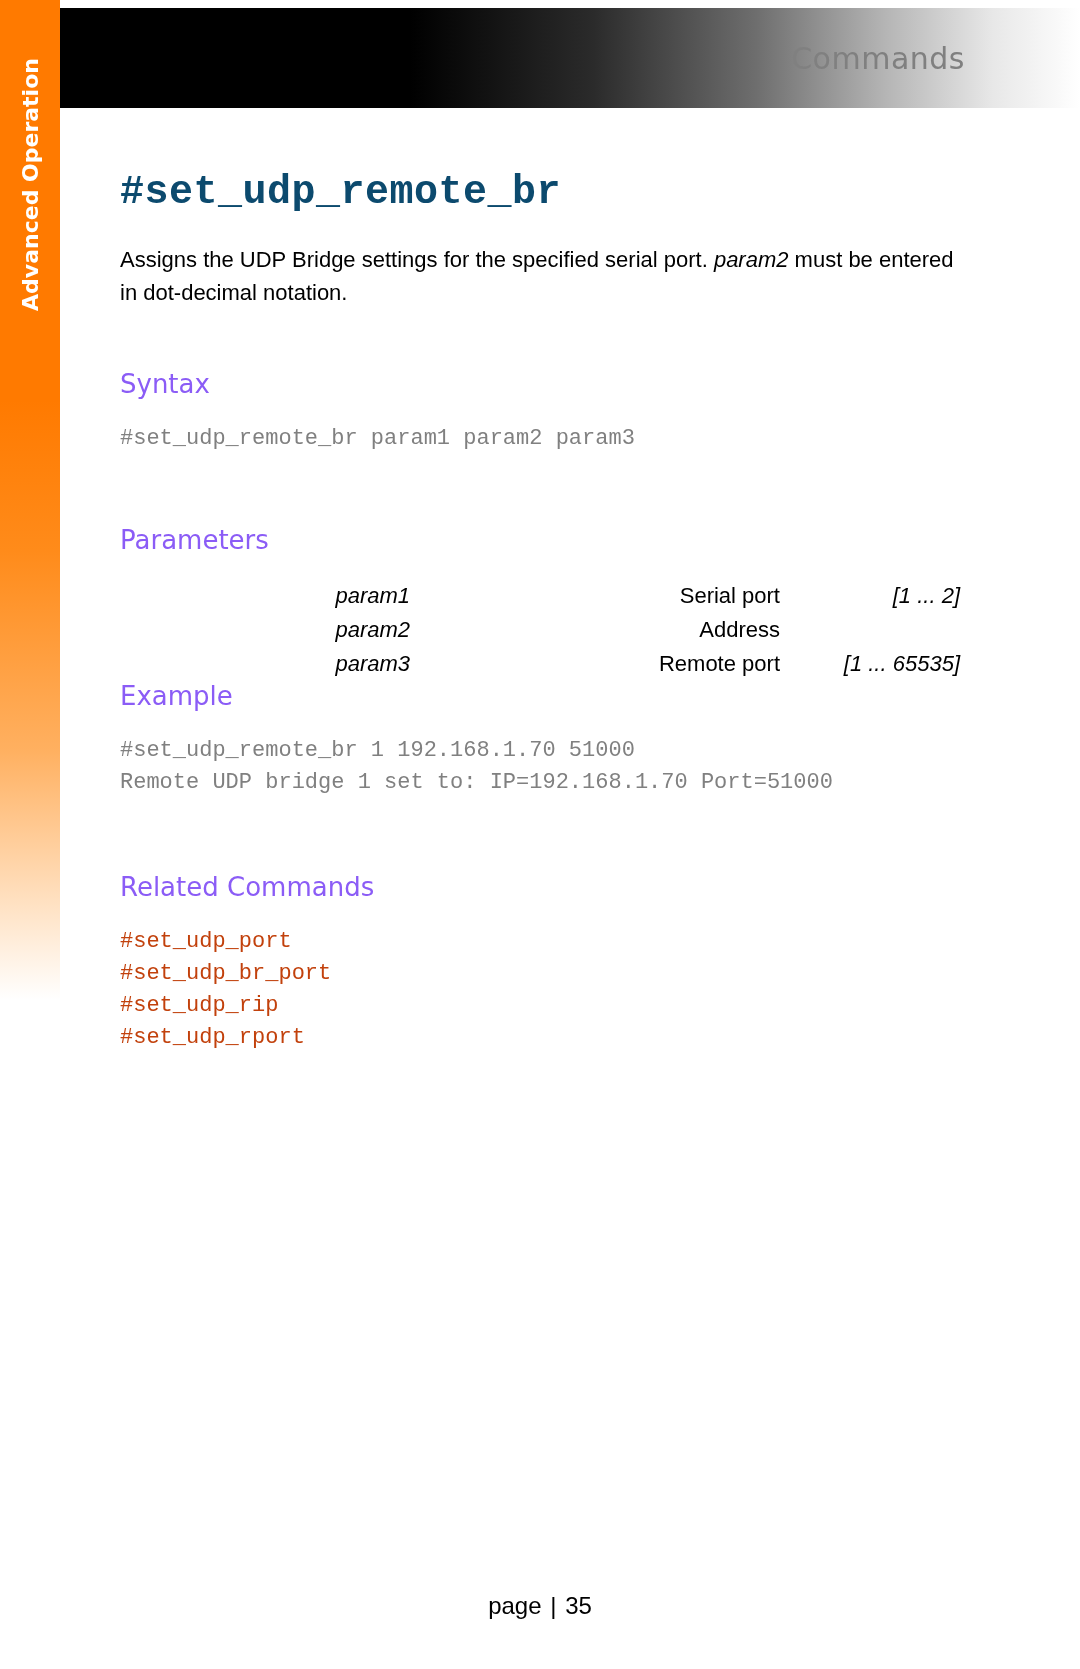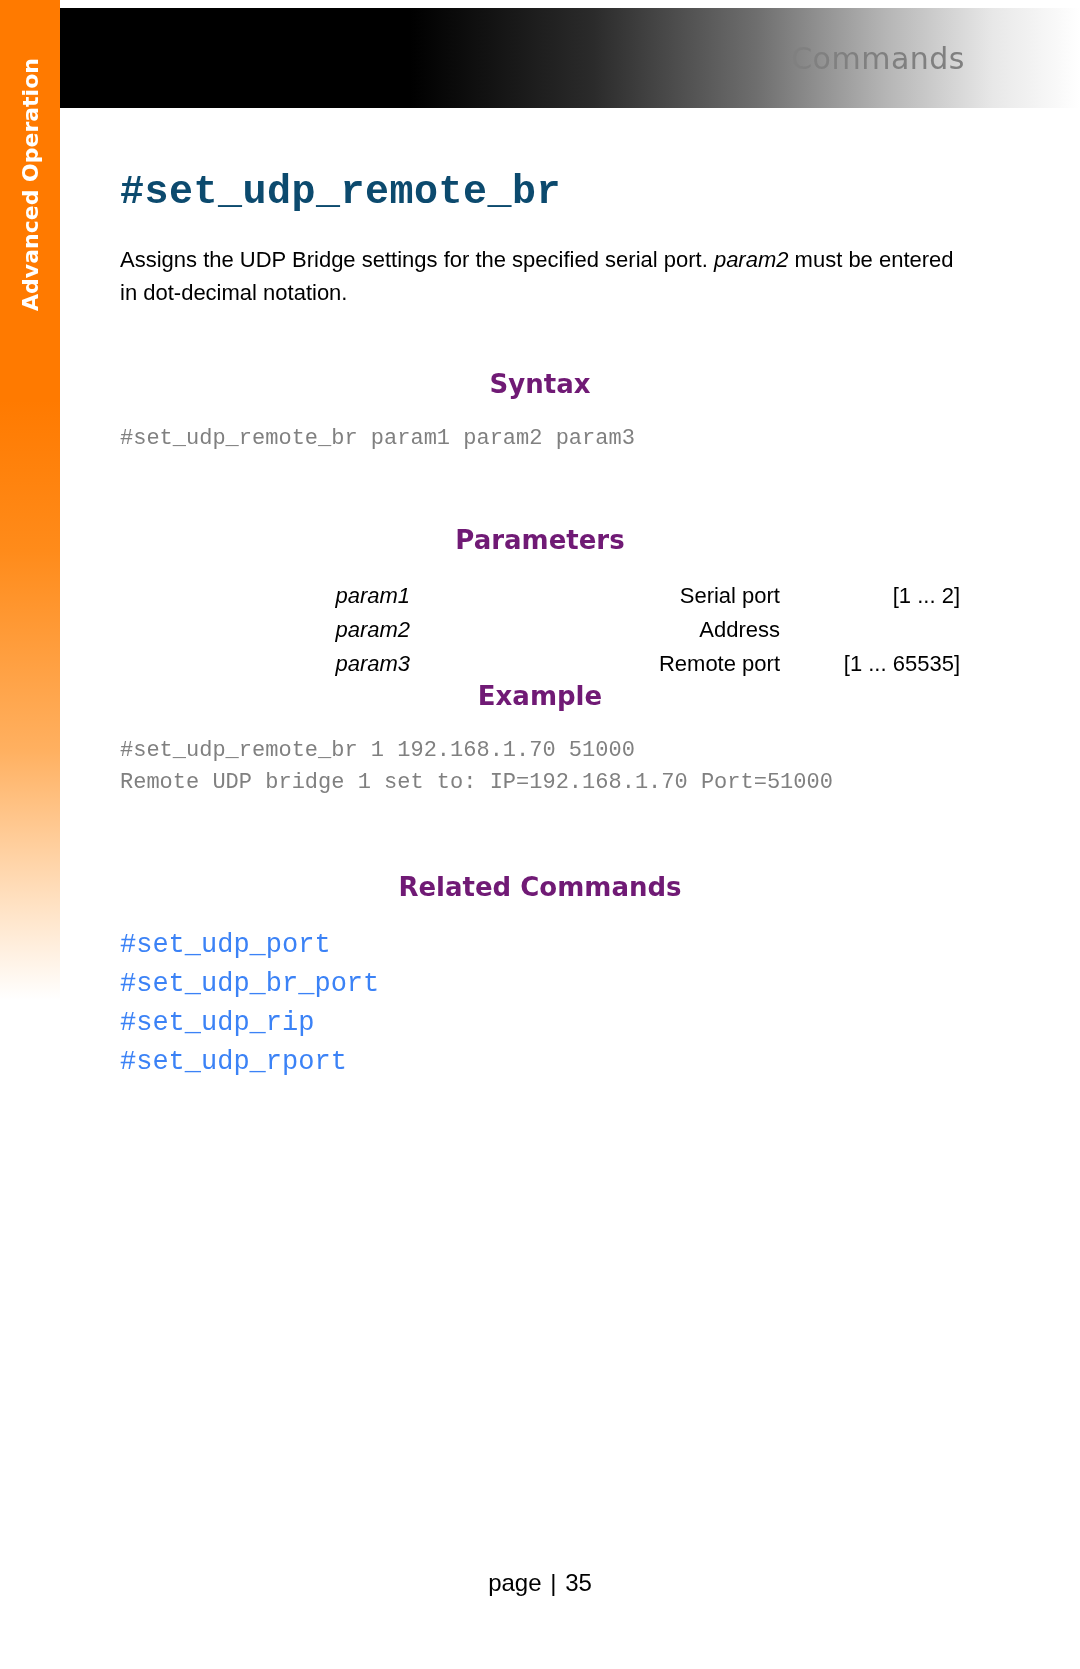--- a/index.html
+++ b/index.html
@@ -18,32 +18,32 @@
   }
   .side-tab-label {
     position: absolute; left: 50%; top: 172px; transform: translateX(-50%) rotate(-90deg);
     transform-origin: center; white-space: nowrap;
     color: #fff; font-family: "Trebuchet MS","DejaVu Sans",sans-serif; font-size: 22px; font-weight: bold;
   }
   .content { position: absolute; left: 120px; top: 170px; width: 840px; }
   .cmd-title { font-family: "Courier New", monospace; font-weight: bold; font-size: 40px; color: #0c4a6e; margin-bottom: 28px; letter-spacing: 0.5px; }
   .desc { font-size: 22px; line-height: 1.5; margin-bottom: 60px; }
   .desc .italic { font-style: italic; }
-  h2.section { font-family: "Trebuchet MS","DejaVu Sans",sans-serif; font-size: 26px; font-weight: 700; color: #701a75; margin-bottom: 24px; text-align: center; }
+  h2.section { font-family: "Trebuchet MS","DejaVu Sans",sans-serif; font-size: 26px; font-weight: 400; color: #8b5cf6; margin-bottom: 24px; }
   .mono { font-family: "Courier New", monospace; font-size: 22px; color: #808080; line-height: 1.45; white-space: pre; }
   .syntax-block { margin-bottom: 70px; }
   .params-block { }
   .params-table { width: 100%; }
   .params-table .row { display: flex; font-size: 22px; line-height: 1.55; text-align: right; }
   .params-table .c1 { width: 290px; font-style: italic; }
   .params-table .c2 { width: 370px; }
-  .params-table .c3 { flex: 1; }
+  .params-table .c3 { flex: 1; font-style: italic; }
   .example-block { margin-bottom: 73px; }
-  .related-block .link { font-family: "Courier New", monospace; font-size: 27px; color: #3b82f6; line-height: 1.45; display: block; }
-  .footer { position: absolute; left: 0; bottom: 72px; width: 1080px; text-align: center; font-size: 24px; color: #000; margin-top: 41px; }
+  .related-block .link { font-family: "Courier New", monospace; font-size: 22px; color: #c2410c; line-height: 1.45; display: block; }
+  .footer { position: absolute; left: 0; bottom: 49px; width: 1080px; text-align: center; font-size: 24px; color: #000; margin-top: 41px; }
   .footer .sep { margin: 0 2px; }
 </style>
 </head>
 <body>
 <div class="page">
 
   <div class="orange-strip"></div>
 
   <div class="header-band">
     <div class="header-title">Commands</div>

